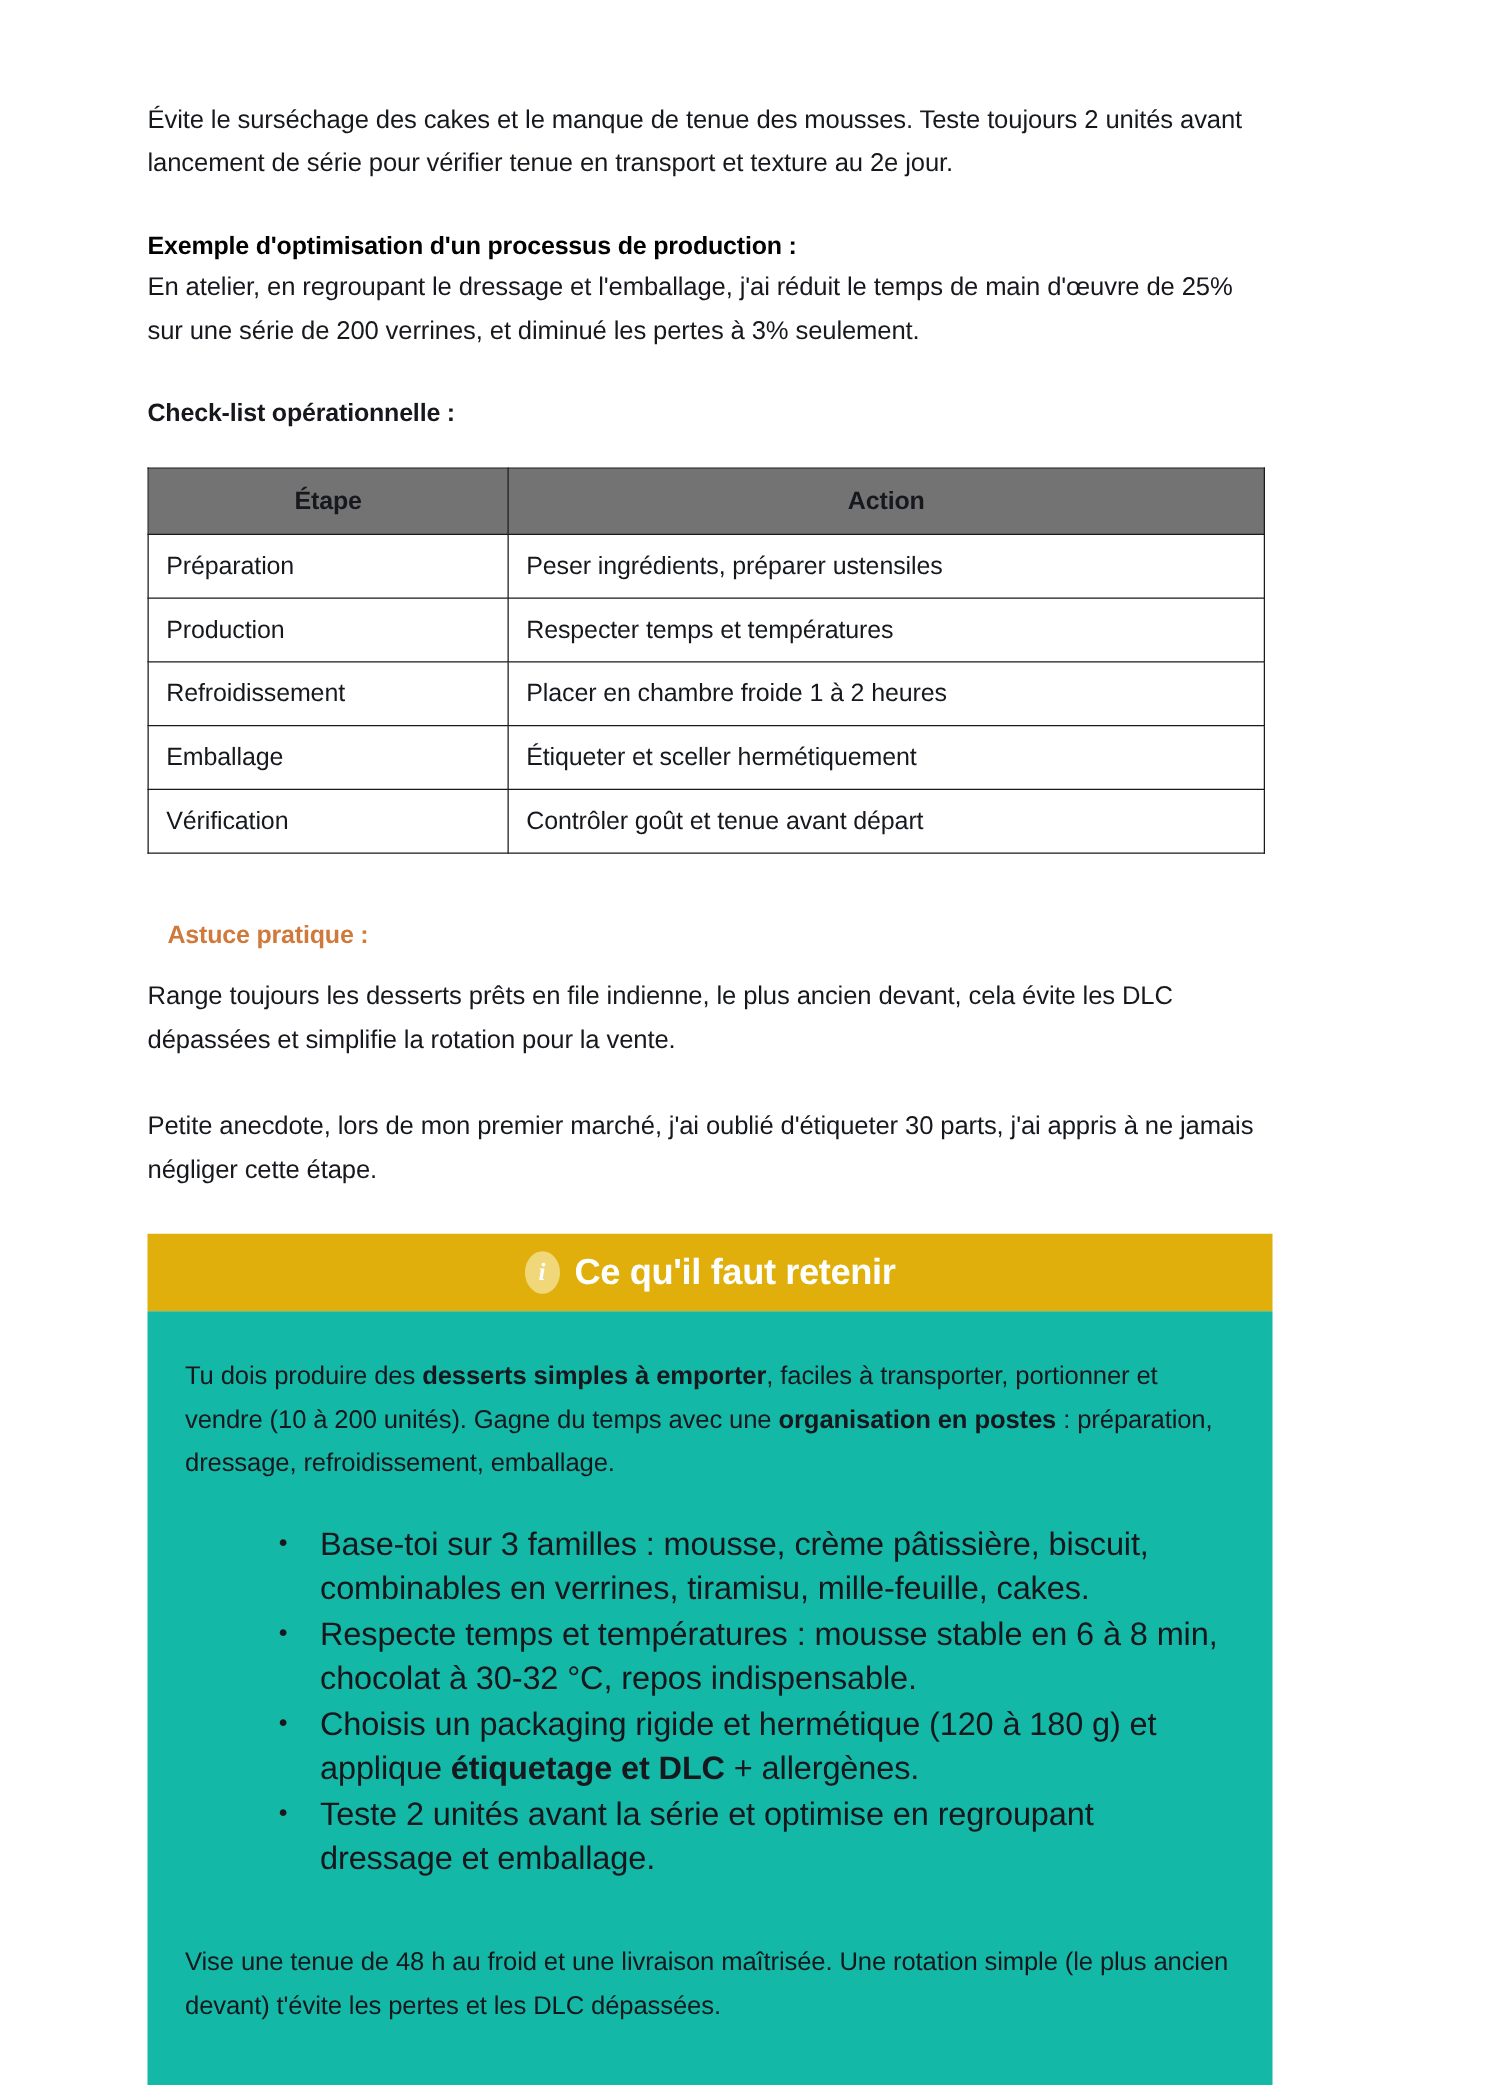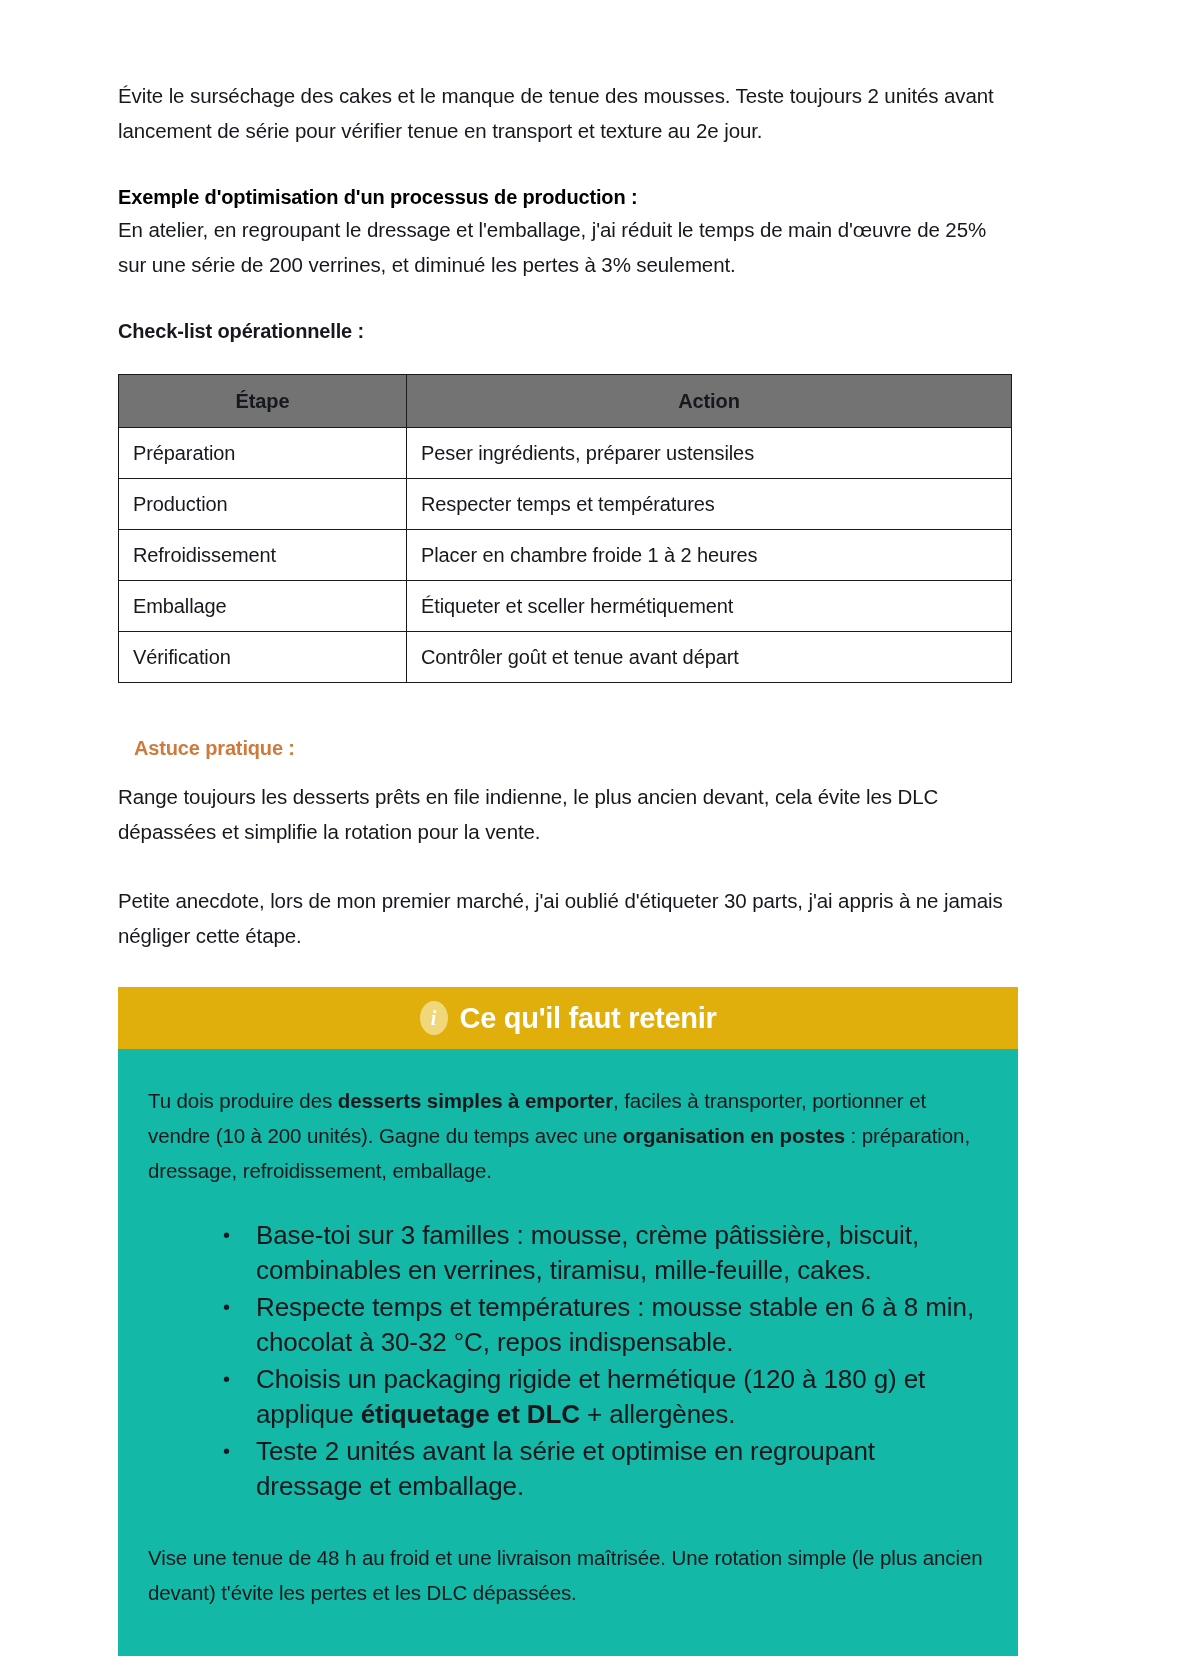--- a/index.html
+++ b/index.html
@@ -149,21 +149,21 @@
   }
   .callout-body li::before {
     content: "\2022";
     position: absolute;
     left: -33px;
     top: 0;
     font-size: 20px;
     color: #16181d;
   }
   .callout-body .closing {
-    margin-top: 36px;
+    margin-top: 48px;
   }
   b { font-weight: bold; }
 </style>
 </head>
 <body>
 
 <div class="page">
 
   <p class="para">Évite le surséchage des cakes et le manque de tenue des mousses. Teste toujours 2 unités avant lancement de série pour vérifier tenue en transport et texture au 2e jour.</p>
 

